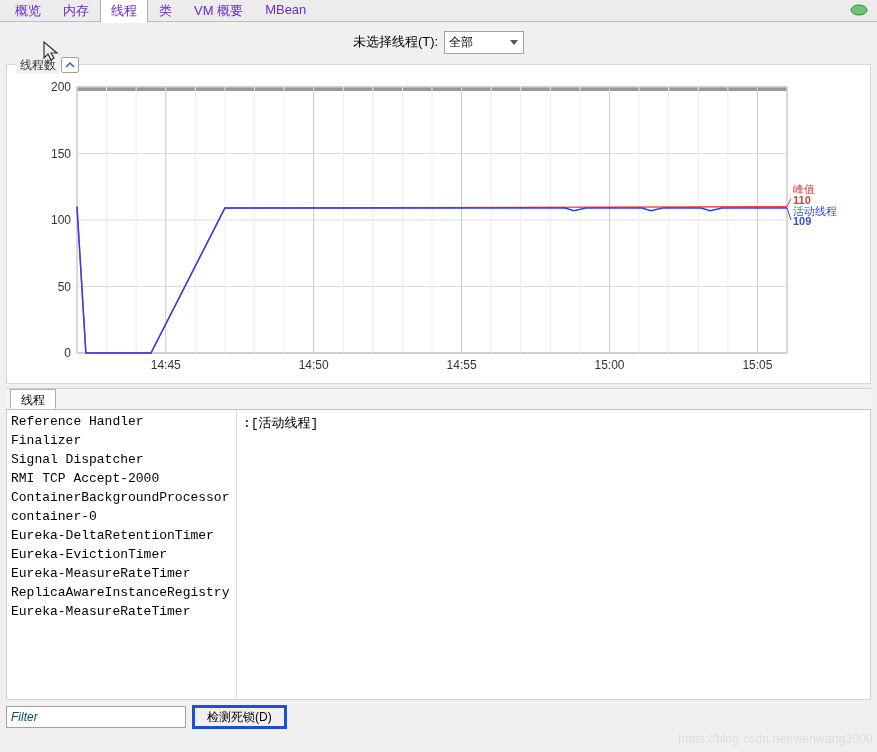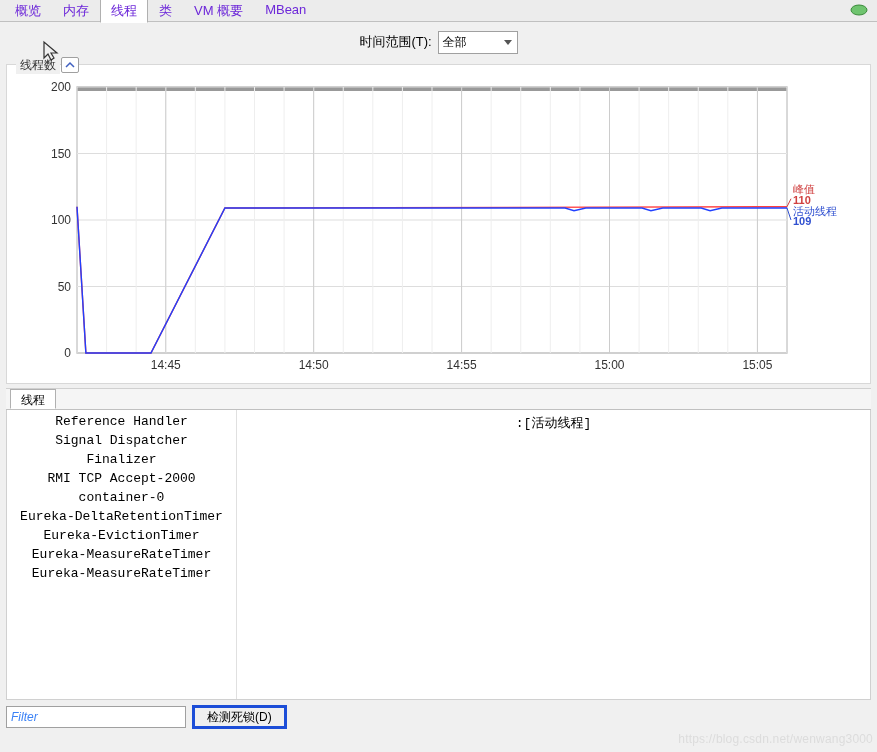--- a/index.html
+++ b/index.html
@@ -124,21 +124,20 @@
     font-size: 12px;
     cursor: pointer;
   }
   .threads-body {
     display: flex;
     margin: 0 6px;
     height: 290px;
     background: #fff;
     border: 1px solid #d0d0d0;
     border-top: none;
-    text-align: center;
   }
   .thread-list-col {
     width: 230px;
     border-right: 1px solid #e0e0e0;
     display: flex;
     flex-direction: column;
   }
   .thread-list {
     flex: 1;
     overflow-y: scroll;
@@ -163,21 +162,21 @@
     gap: 6px;
     margin: 4px 6px 0 6px;
     height: 26px;
   }
   .filter-input {
     width: 180px;
     height: 22px;
     border: 1px solid #a0a0a0;
     padding: 0 4px;
     font-size: 12px;
-    color: #3b82f6;
+    color: #0c4a6e;
   }
   .filter-input.placeholder { font-style: italic; }
   .detect-btn {
     height: 24px;
     padding: 0 12px;
     border: 3px solid #1d4ed8;
     background: #f0f0f0;
     font-size: 12px;
     cursor: pointer;
   }
@@ -218,21 +217,21 @@
   </span>
 </div>
 
 <span class="cursor-ptr">
   <svg width="18" height="22">
       <path d="M2 2 L2 18 L6 14 L9 20 L12 18 L9 13 L15 13 Z" fill="none" stroke="#333" stroke-width="1.2"></path>
     </svg>
 </span>
 
 <div class="time-range-row">
-  <span>时间范围(T):</span>
+  <span>未选择线程(T):</span>
   <div class="time-select">
     <span>全部</span>
   </div>
 </div>
 
 <div class="chart-section">
   <span class="chart-fieldset-label">线程数</span>
   <span class="collapse-btn">
     <svg width="10" height="8">
         <path d="M1 6 L5 2 L9 6" fill="none" stroke="#4060c0" stroke-width="1.5"></path>
@@ -300,27 +299,29 @@
 </div>
 
 <div class="threads-tabbar">
   <div class="threads-tab">线程</div>
 </div>
 
 <div class="threads-body">
   <div class="thread-list-col">
     <div class="thread-list" id="thread-list">
         <div class="thread-item">Reference Handler</div>
+        <div class="thread-item">Finalizer</div>
         <div class="thread-item">Signal Dispatcher</div>
-        <div class="thread-item">Finalizer</div>
         <div class="thread-item">RMI TCP Accept-2000</div>
+        <div class="thread-item">ContainerBackgroundProcessor</div>
         <div class="thread-item">container-0</div>
         <div class="thread-item">Eureka-DeltaRetentionTimer</div>
         <div class="thread-item">Eureka-EvictionTimer</div>
         <div class="thread-item">Eureka-MeasureRateTimer</div>
+        <div class="thread-item">ReplicaAwareInstanceRegistry</div>
         <div class="thread-item">Eureka-MeasureRateTimer</div>
       </div>
   </div>
   <div class="thread-detail">
     <span class="dotted-lead">:</span><span>[活动线程]</span>
   </div>
 </div>
 
 <div class="filter-row">
   <input class="filter-input placeholder" placeholder="Filter" value="Filter" style="">

